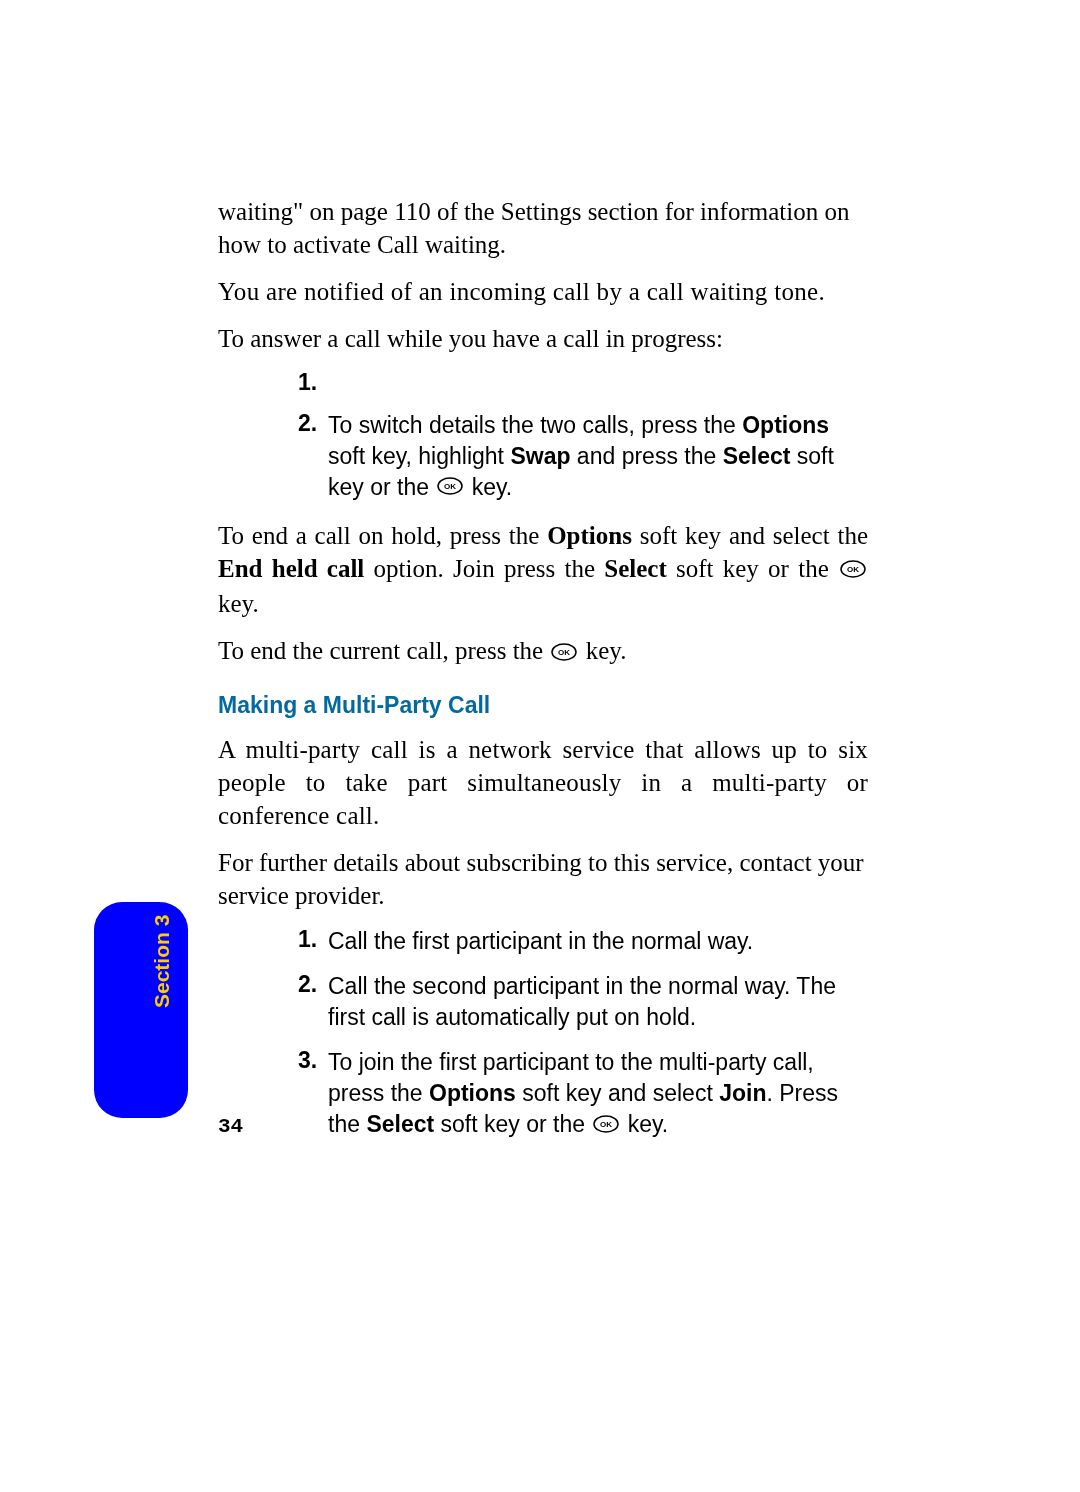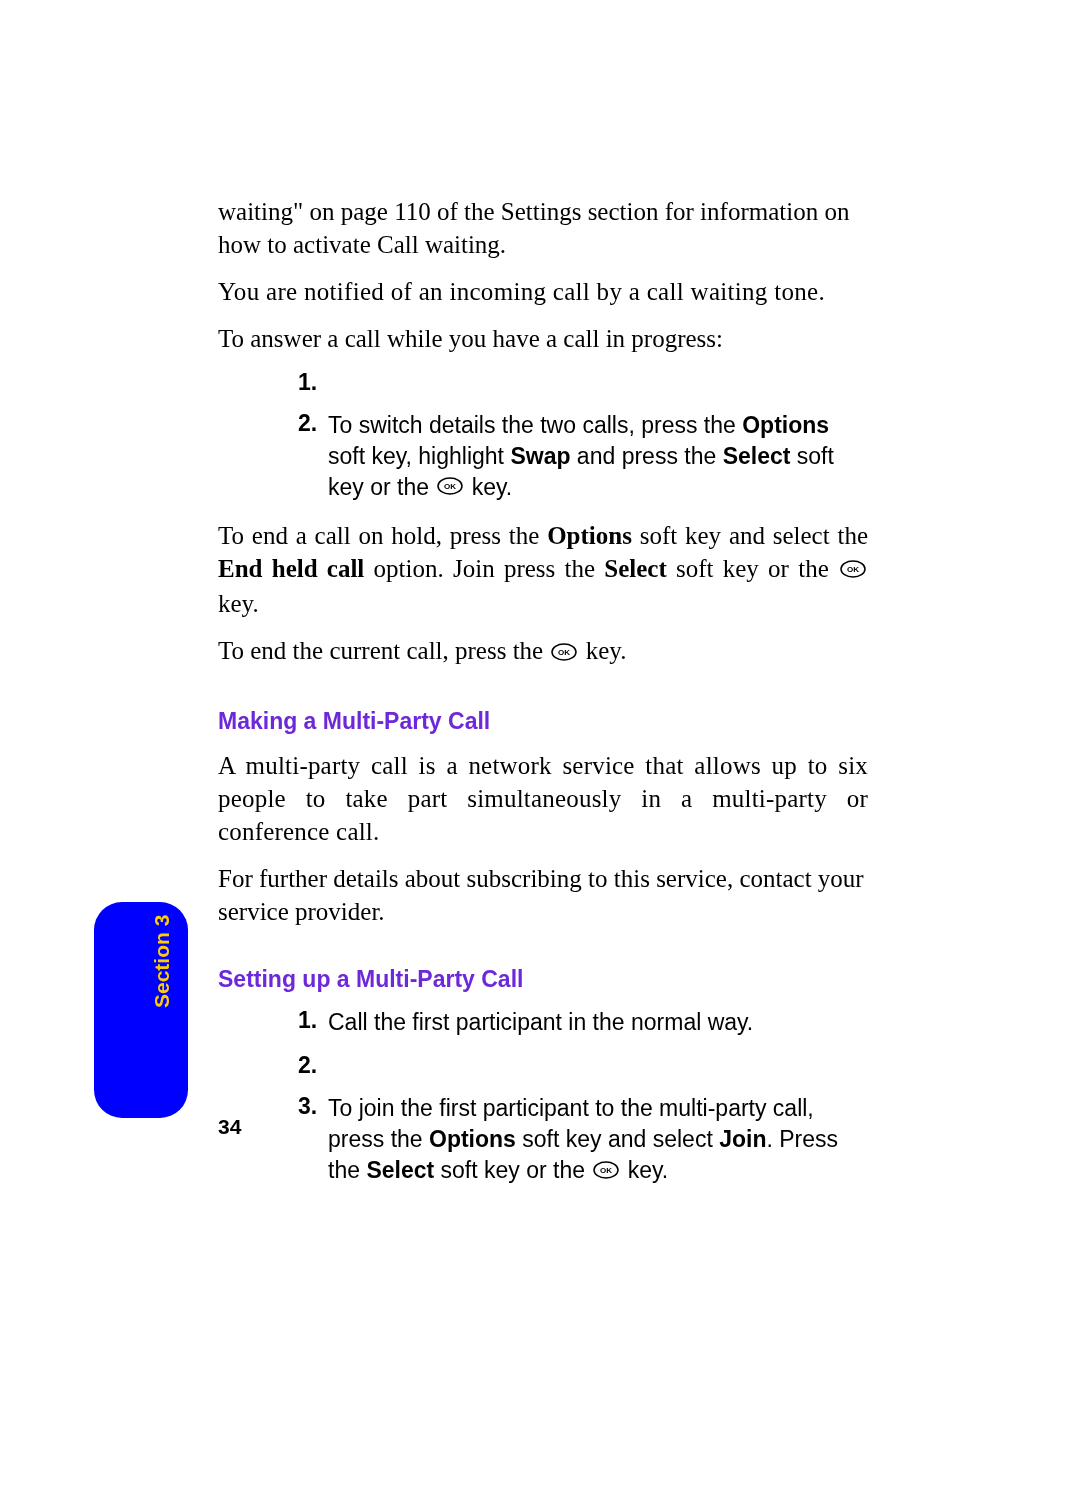--- a/index.html
+++ b/index.html
@@ -44,23 +44,23 @@
   }
   ol.steps li .step-body {
     font-family: Arial, Helvetica, sans-serif;
     font-size: 23px;
     line-height: 1.35;
     flex: 1;
   }
   .blue-head {
     font-family: Arial, Helvetica, sans-serif;
     font-weight: bold;
-    color: #6d28d9;
+    color: #0369a1;
     font-size: 23px;
-    margin: 38px 0 14px 0;
+    margin: 22px 0 14px 0;
   }
   .bold-sans { font-weight: bold; }
   .send-icon {
     display: inline-block;
     vertical-align: middle;
     margin: 0 2px;
   }
   .ok-icon {
     display: inline-block;
     vertical-align: middle;
@@ -86,21 +86,21 @@
     font-family: Arial, Helvetica, sans-serif;
     font-weight: bold;
     font-size: 21px;
     color: #ffcc00;
     white-space: nowrap;
   }
   .page-num {
     position: absolute;
     left: 218px;
     top: 1115px;
-    font-family: Liberation Sans, sans-serif;
+    font-family: Liberation Mono, monospace;
     font-weight: bold;
     font-size: 21px;
   }
   .justify { text-align: justify; }
 </style>
 </head>
 <body>
 
 <div class="section-tab"></div>
 <div class="section-label">Section 3</div>
@@ -138,29 +138,29 @@
           <ellipse cx="13" cy="9" rx="12" ry="8" stroke="#000" stroke-width="1.5" fill="none"></ellipse>
           <text x="13" y="12" font-family="Arial" font-size="8" font-weight="bold" text-anchor="middle">OK</text>
         </svg></span><span> key.</span>
   </p>
 
   <div class="blue-head">Making a Multi-Party Call</div>
 
   <p class="serif justify" style="letter-spacing:0.2px;">A multi-party call is a network service that allows up to six people to take part simultaneously in a multi-party or conference call.</p>
   <p class="serif">For further details about subscribing to this service, contact your service provider.</p>
 
-  <div class="blue-head">Setting up a Multi-Party Call</div>
 
   <ol class="steps">
     <li>
       <span class="num">1.</span>
       <span class="step-body">Call the first participant in the normal way.</span>
     </li>
     <li>
       <span class="num">2.</span>
+      <span class="step-body">Call the second participant in the normal way. The first call is automatically put on hold.</span>
     </li>
     <li>
       <span class="num">3.</span>
       <span class="step-body">
         <span>To join the first participant to the multi-party call, press the </span><span class="bold-sans">Options</span><span> soft key and select </span><span class="bold-sans">Join</span><span>. Press the </span><span class="bold-sans">Select</span><span> soft key or the </span><span class="ok-icon"><svg width="26" height="18" viewBox="0 0 26 18">
               <ellipse cx="13" cy="9" rx="12" ry="8" stroke="#000" stroke-width="1.5" fill="none"></ellipse>
               <text x="13" y="12" font-family="Arial" font-size="8" font-weight="bold" text-anchor="middle">OK</text>
             </svg></span><span> key.</span>
       </span>
     </li>

